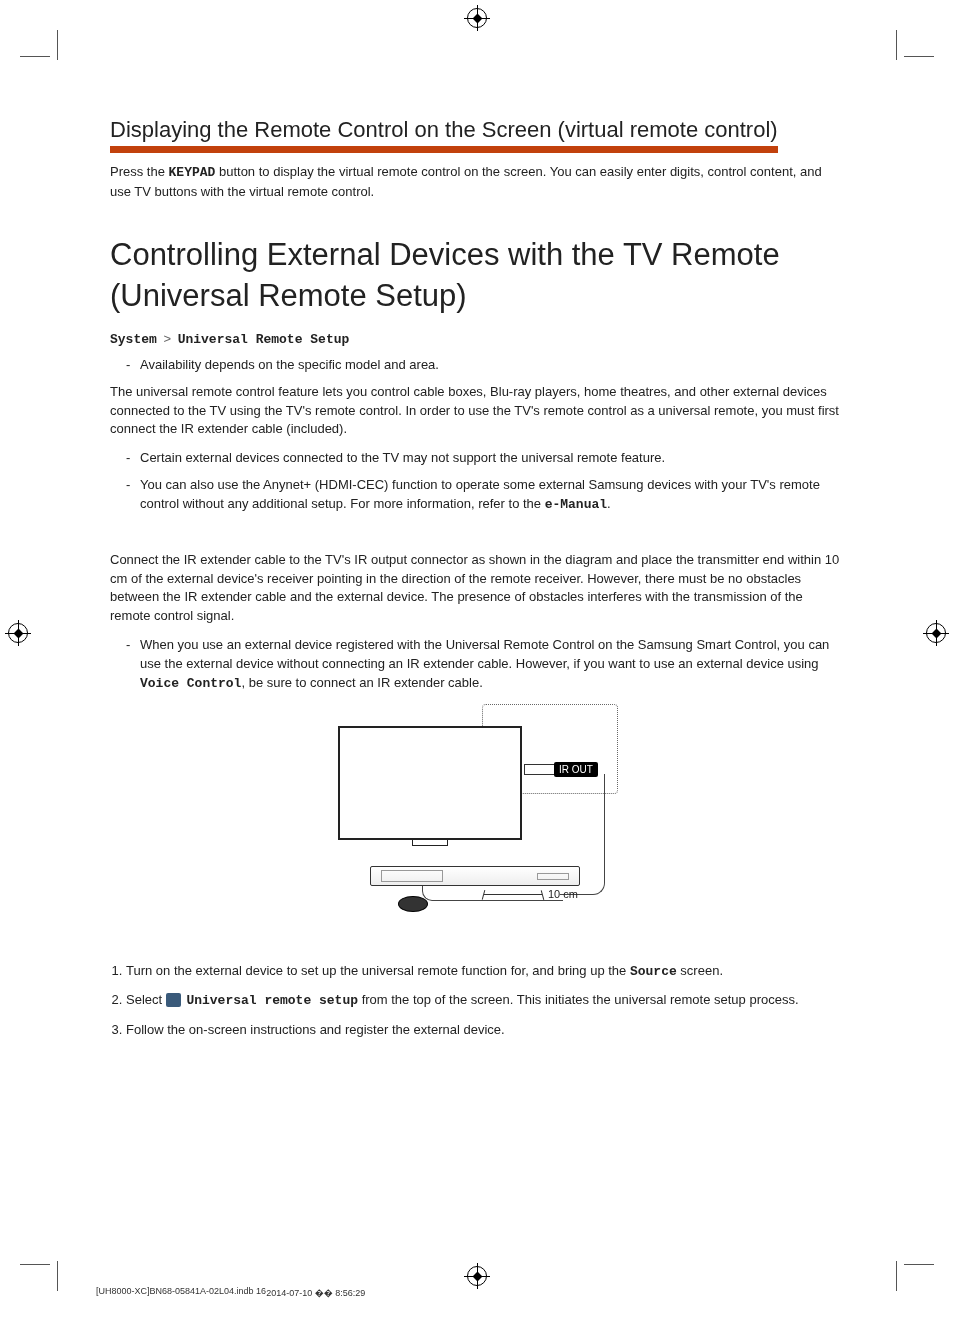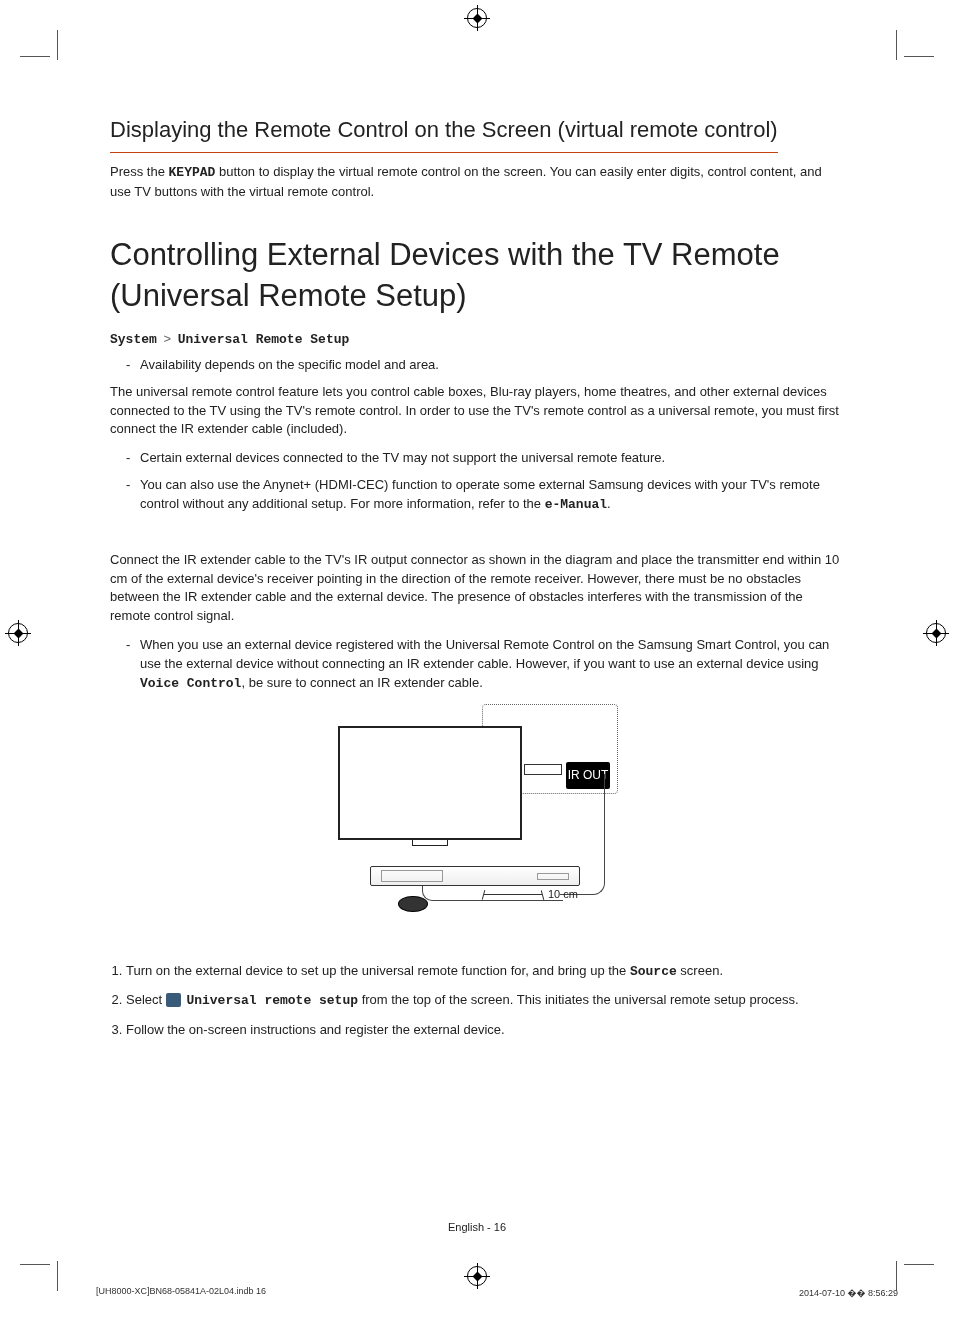--- a/index.html
+++ b/index.html
@@ -44,24 +44,24 @@
   .reg-mark::after { width: 1px; height: 26px; }
   .reg-mark .inner { width:7px; height:7px; background:#000; transform:rotate(45deg);}
   .reg-top { top: 8px; left: 50%; transform: translateX(-50%); }
   .reg-left { top: 623px; left: 8px; }
   .reg-right { top: 623px; right: 8px; }
   .reg-bot { bottom: 35px; left: 50%; transform: translateX(-50%); }
 
   h2.section-title {
     font-size: 22px;
     font-weight: normal;
-    border-bottom: 1px solid #c2410c;
+    border-bottom: 7px solid #c2410c;
     display: inline-block;
     margin: 0 0 10px 0;
-    padding-bottom: 7px;
+    padding-bottom: 1px;
     line-height: 1.35;
   }
   h1.big-title {
     font-size: 31px;
     font-weight: normal;
     margin: 34px 0 14px 0;
     line-height: 1.3;
   }
   p { margin: 0 0 10px 0; line-height: 1.45; font-size:13px; }
   .breadcrumb { margin: 0 0 6px 0; font-size:13px;}
@@ -106,24 +106,24 @@
     width: 180px; height: 110px;
     border: 2px solid #222;
     background: #fff;
   }
   .tv-stand {
     position:absolute; top:136px; left:80px;
     width:34px; height:7px; border:1px solid #222; border-top:none;
   }
   .ir-box {
     position: absolute;
-    top: 60px; left: 234px;
-    width: 44px; height: 27px;
+    top: 60px; left: 222px;
+    width: 44px; height: 15px;
     background: #000; color:#fff;
-    font-size:12px; display:flex; align-items:center; justify-content:center;
+    font-size:10px; display:flex; align-items:center; justify-content:center;
     border-radius: 2px;
   }
   .ir-plug {
     position:absolute; top:62px; left:192px;
     width:36px; height:9px; border:1px solid #333;
   }
   .dotted-box {
     position: absolute;
     top: 2px; left: 150px;
     width: 134px; height: 88px;
@@ -167,21 +167,21 @@
     bottom: 88px;
     left: 0; right: 0;
     text-align: center;
     font-size: 11px;
   }
   .footer-meta {
     position: absolute;
     bottom: 22px;
     left: 56px; right: 56px;
     display: flex;
-    justify-content: space-between;
+    justify-content: flex-start;
     font-size: 9px;
     color: #333;
     padding-left: 40px;
   }
   .icon-square {
     display:inline-block; width:15px; height:14px;
     background:#3a5a7a; vertical-align:middle;
     margin-right:2px; position:relative; top:-1px;
     border-radius:2px;
   }
@@ -273,18 +273,17 @@
   <ol class="num">
     <li>
       <span>Turn on the external device to set up the universal remote function for, and bring up the </span><span class="b">Source</span><span> screen.</span>
     </li>
     <li>
       <span>Select </span><span class="icon-square"></span> <span class="b">Universal remote setup</span><span> from the top of the screen. This initiates the universal remote setup process.</span>
     </li>
     <li>Follow the on-screen instructions and register the external device.</li>
   </ol>
 
-  <div class="footer-page">English - 16</div>
   <div class="footer-meta">
     <span>[UH8000-XC]BN68-05841A-02L04.indb   16</span>
     <span>2014-07-10   �� 8:56:29</span>
   </div>
 </div>
 
 </body></html>

